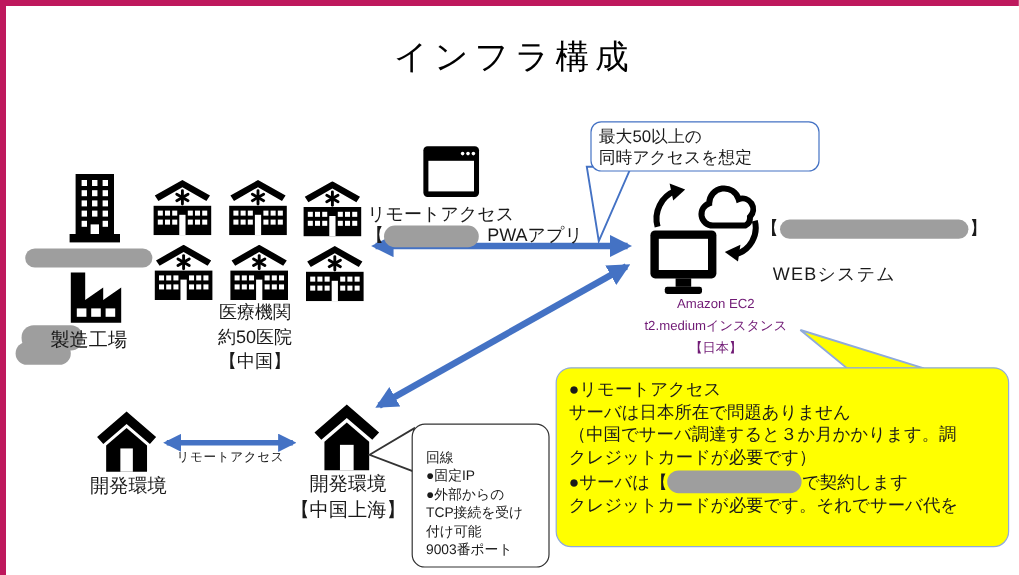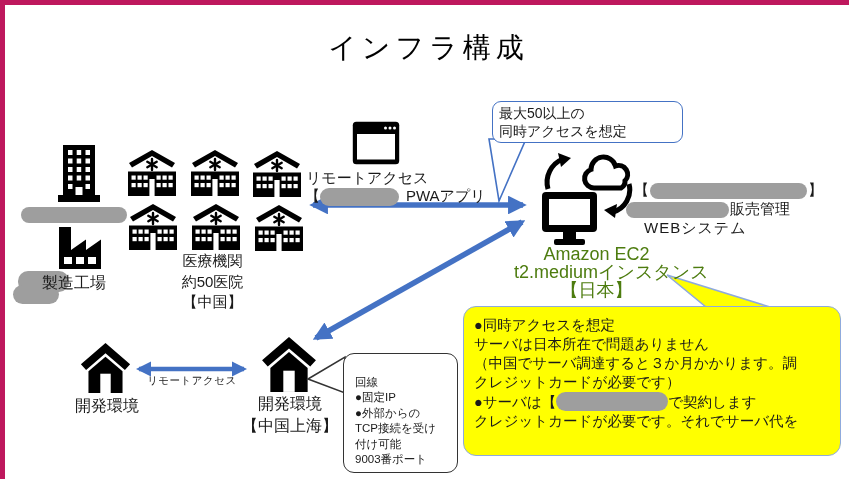--- a/index.html
+++ b/index.html
@@ -26,21 +26,21 @@
   .yellow-box{
     left:458px;top:301px;width:356px;height:130px;padding:9px 10px;
     background:#FFFF00;border:1.6px solid #8FAADC;border-radius:13px;
     font-size:14.5px;line-height:19px;white-space:nowrap;
   }
   .line-box{
     left:338px;top:348px;width:100px;height:92px;padding:21px 2px 5px 11px;
     background:#fff;border:1.5px solid #333;border-radius:11px;
     font-size:11.5px;line-height:15.4px;white-space:nowrap;
   }
-  .ec2{left:509px;top:240px;width:165px;font-size:18px;line-height:18px;color:#4d7c0f;}
+  .ec2{left:509px;top:240px;width:165px;font-size:11px;line-height:18px;color:#701a75;}
   .f15{font-size:15px;}
   .f16{font-size:16px;}
 </style>
 </head>
 <body>
 
 <div class="canvas">
 
   <svg width="0" height="0" style="position:absolute">
     <defs>
@@ -161,24 +161,20 @@
     <rect x="8" y="48" width="41" height="26" fill="#fff"></rect>
     <rect x="22" y="81" width="13" height="7" fill="#000"></rect>
     <rect x="13" y="88" width="31" height="6" rx="2" fill="#000"></rect>
   </svg>
 
   <div class="row f15" style="left:629px;top:176px;font-size:15px">
     <span>【</span>
     <span class="rpill" style="width:157px;height:16px;margin:0 1px"></span>
     <span>】</span>
   </div>
-  <div class="row f15" style="left:621px;top:195px;font-size:15px">
-    <span class="rpill" style="width:103px;height:16px;margin-right:1px"></span>
-    <span>販売管理</span>
-  </div>
   <div class="lbl f15" style="left:639px;top:214px;letter-spacing:1px">WEBシステム</div>
 
   <div class="lbl ec2 center">
     <div>Amazon EC2</div>
     <div>t2.mediumインスタンス</div>
     <div>【日本】</div>
   </div>
 
   <svg class="overlay" width="847" height="477">
     <defs>
@@ -217,21 +213,21 @@
   <div class="bubble line-box">
     <div>回線</div>
     <div>●固定IP</div>
     <div>●外部からの</div>
     <div>TCP接続を受け</div>
     <div>付け可能</div>
     <div>9003番ポート</div>
   </div>
 
   <div class="bubble yellow-box">
-    <div>●同時アクセスを想定</div>
+    <div>●リモートアクセス</div>
     <div>サーバは日本所在で問題ありません</div>
     <div>（中国でサーバ調達すると３か月かかります。調</div>
     <div>クレジットカードが必要です）</div>
     <div>
       <span>●サーバは【</span><span class="inline-pill"></span><span>で契約します</span>
     </div>
     <div>クレジットカードが必要です。それでサーバ代を</div>
   </div>
 
 </div>

